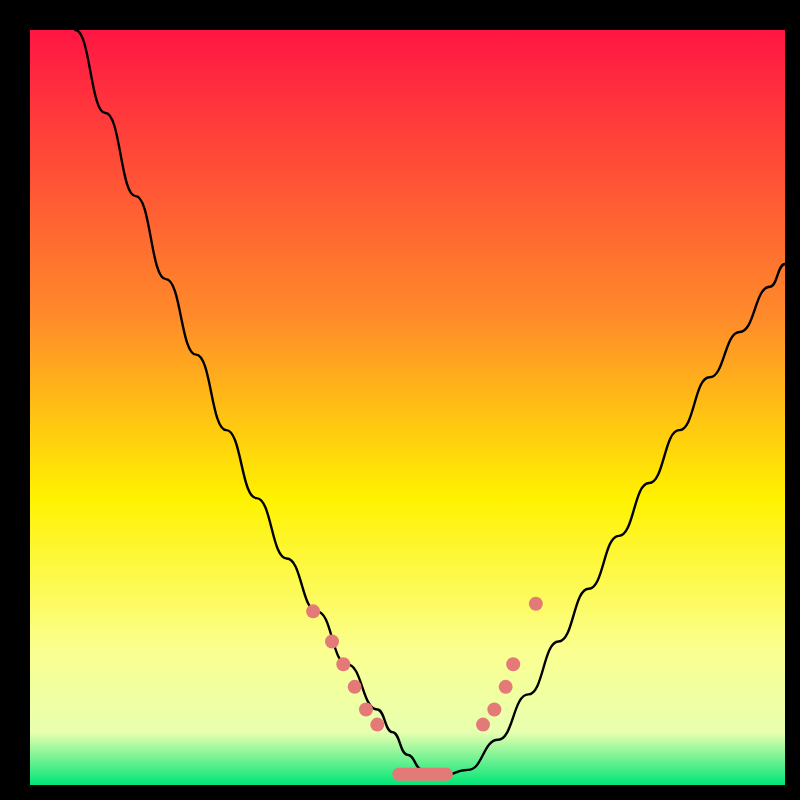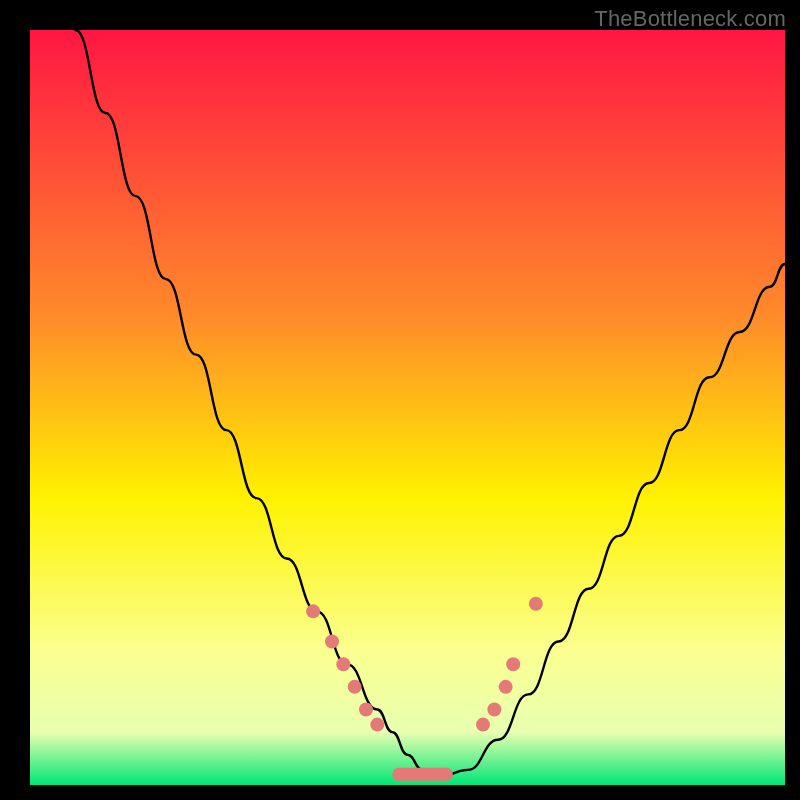--- a/index.html
+++ b/index.html
@@ -37,21 +37,20 @@
     z-index: 10;
   }
   svg {
     display: block;
   }
 </style>
 </head>
 <body>
 
 <div class="frame">
-  <div class="watermark">TheBottleneck.com</div>
 
   <div class="plot">
     <svg id="chart-svg" viewBox="0 0 755 755" width="755" height="755" preserveAspectRatio="none">
       <defs>
         <linearGradient id="bg-grad" x1="0" y1="0" x2="0" y2="1">
           <stop id="g0" offset="0%" stop-color="#ff1643"></stop>
           <stop id="g1" offset="38%" stop-color="#ff8b2a"></stop>
           <stop id="g2" offset="62%" stop-color="#fff200"></stop>
           <stop id="g3" offset="82%" stop-color="#fbff8f"></stop>
           <stop id="g3b" offset="93%" stop-color="#e8ffb0"></stop>

